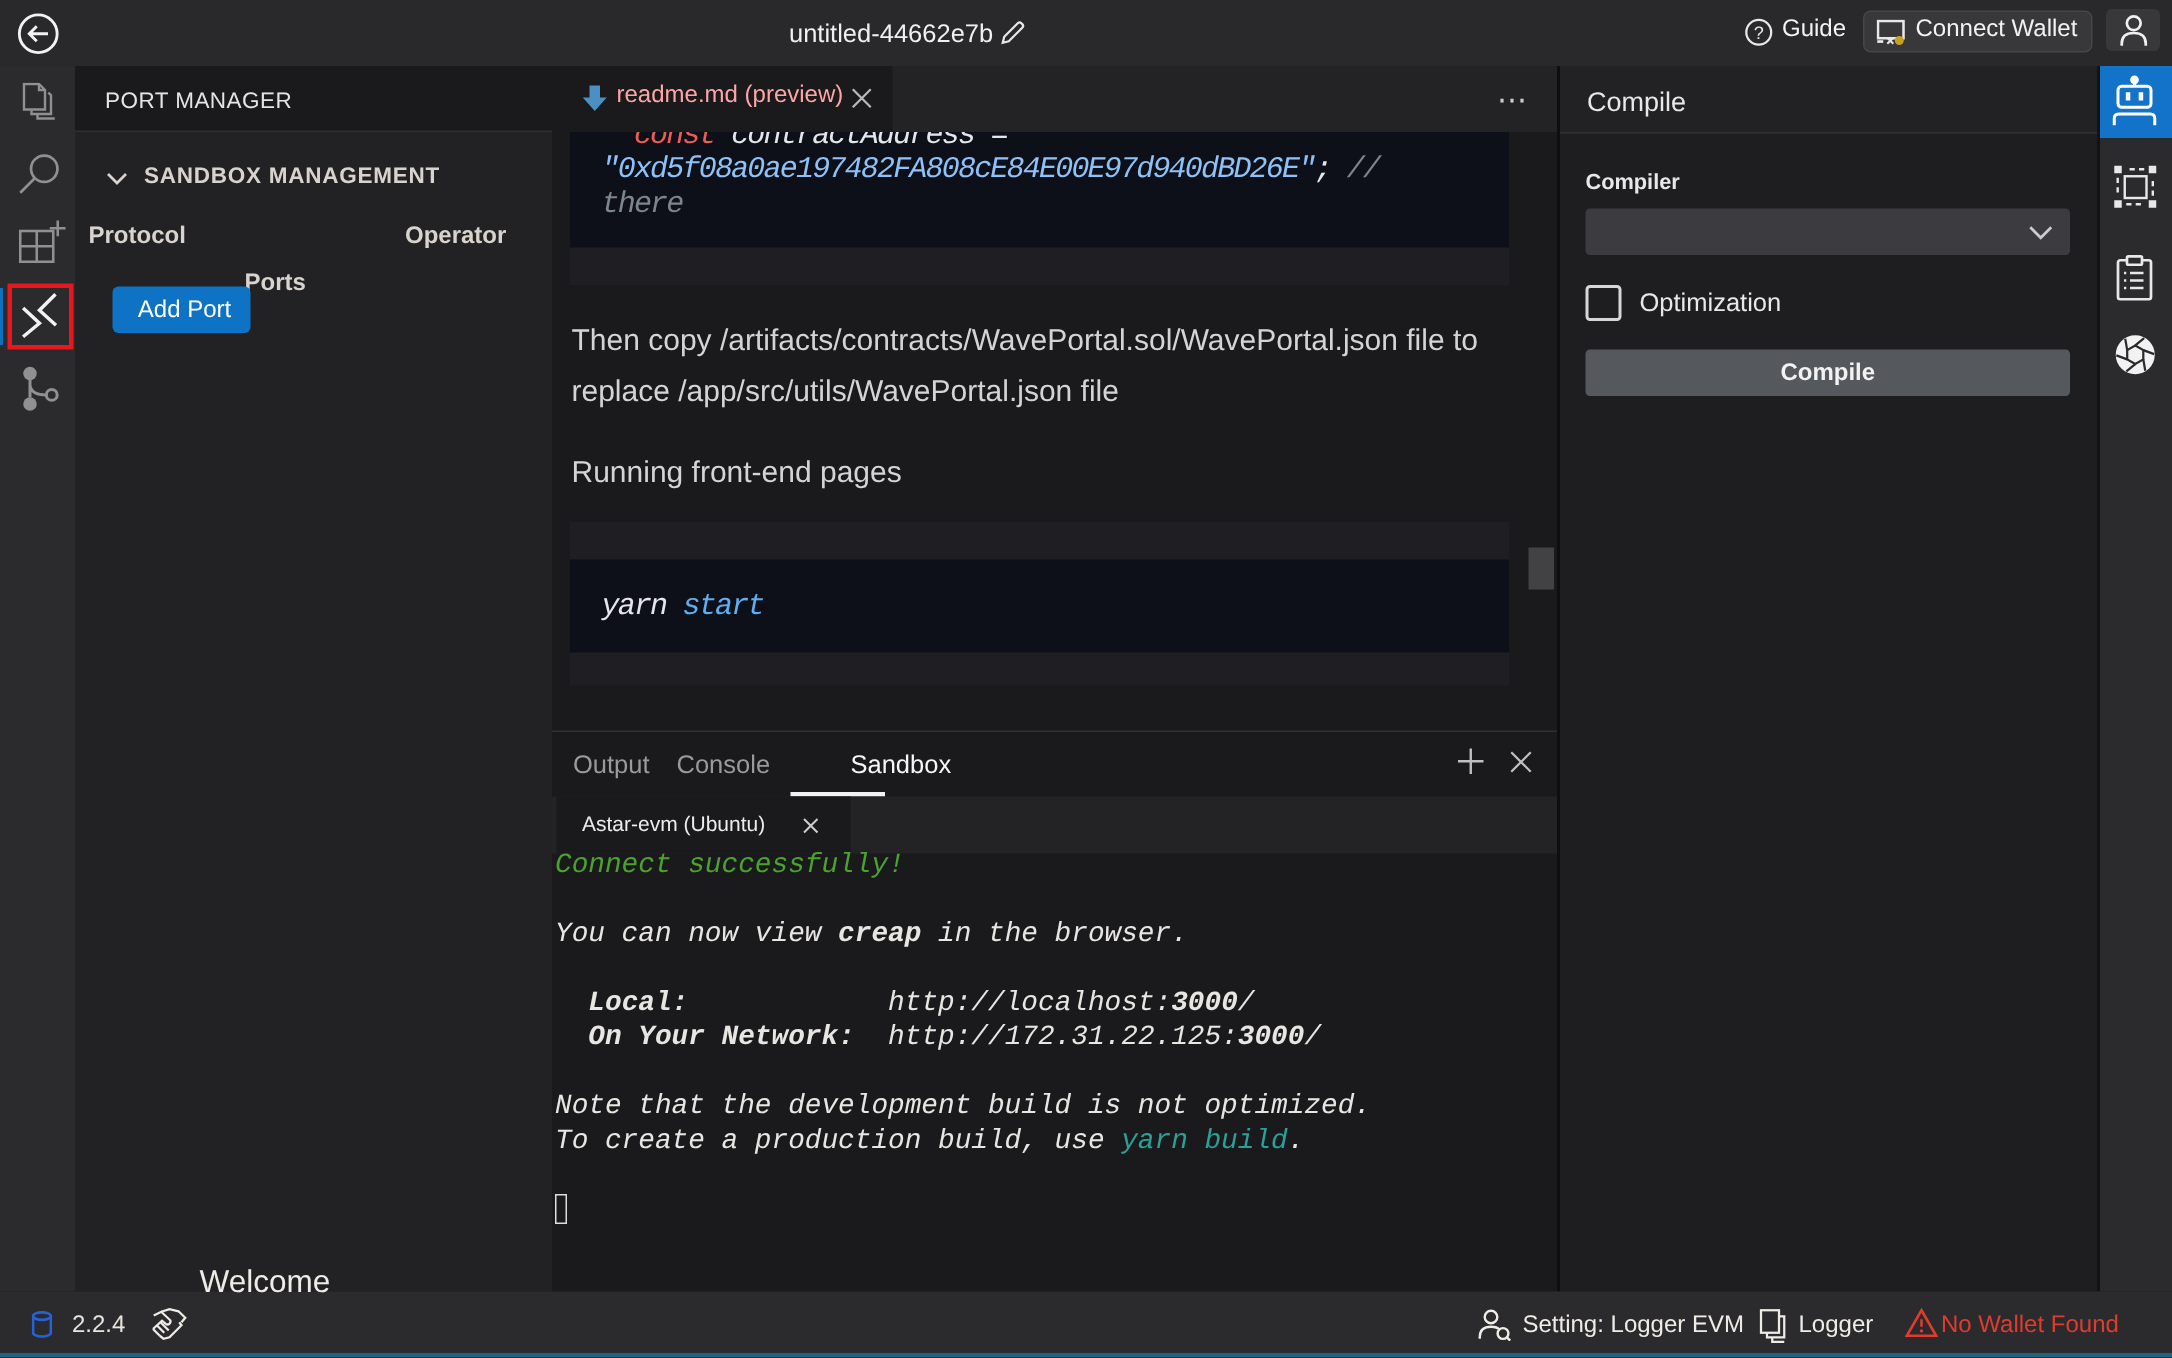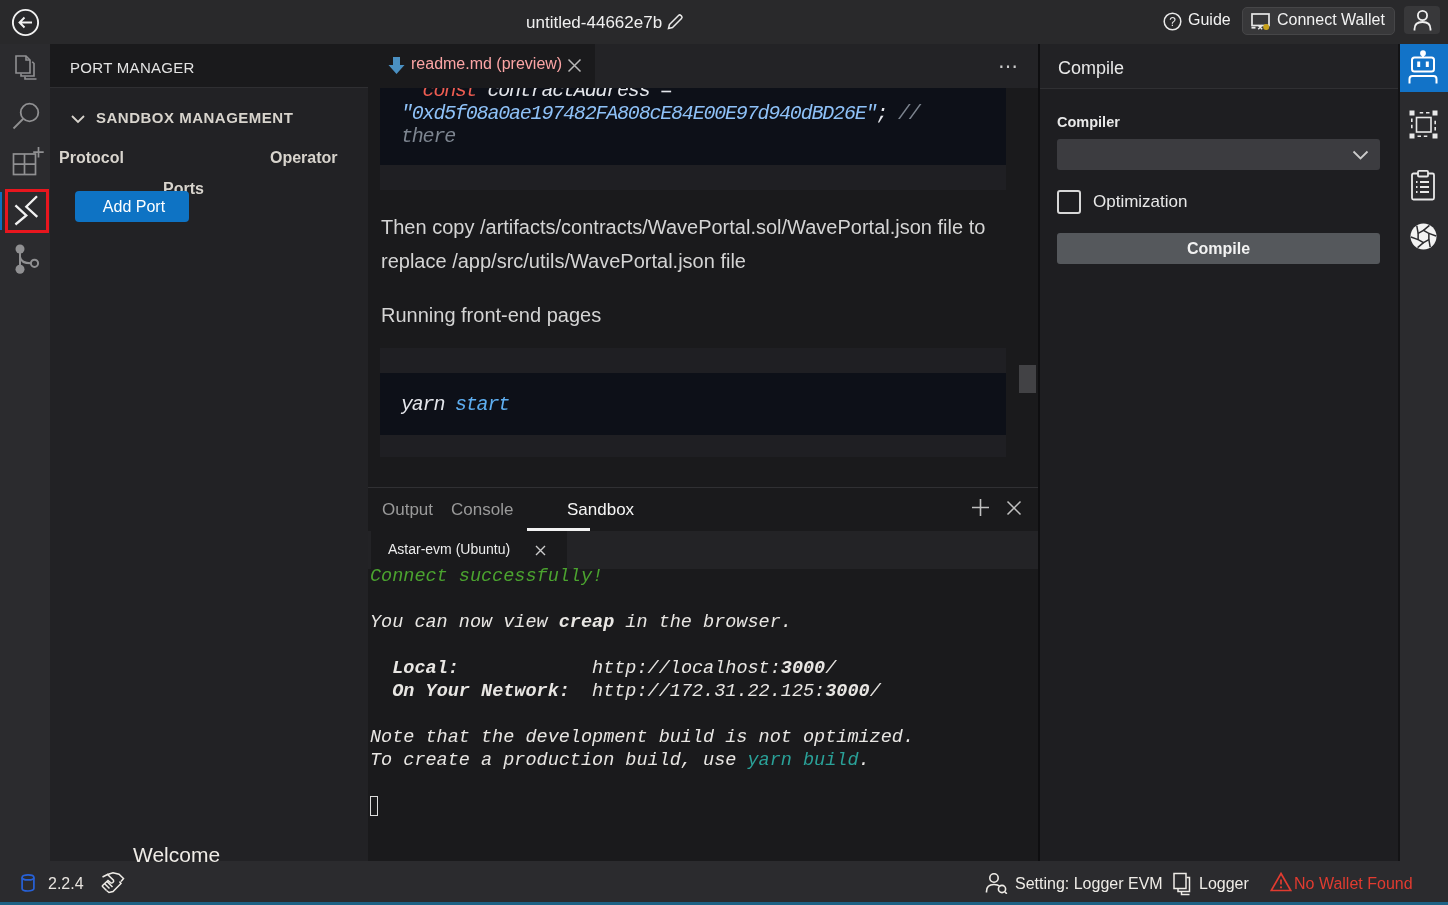--- a/index.html
+++ b/index.html
@@ -79,21 +79,21 @@
 <div class="abs" style="left:50px;top:44px;width:318px;height:817px;background:#222225;"></div>
 <div class="abs" style="left:50px;top:44px;width:318px;height:44px;background:#1a1a1c;border-bottom:1px solid #2f2f32;"></div>
 <div class="abs" style="left:70px;top:55px;font-size:15px;line-height:26px;color:#e4e4e4;letter-spacing:0.3px;">PORT MANAGER</div>
 <svg class="abs" style="left:71px;top:114px;" width="14" height="10" viewBox="0 0 14 10">
   <path d="M1 2 l6 6 6-6" fill="none" stroke="#d8d4cd" stroke-width="1.8"></path>
 </svg>
 <div class="abs" style="left:96px;top:108px;font-size:15px;line-height:20px;font-weight:bold;color:#d8d4cd;letter-spacing:0.5px;">SANDBOX MANAGEMENT</div>
 <div class="abs" style="left:59px;top:146.5px;font-size:16px;line-height:22px;font-weight:bold;color:#d8d4cd;">Protocol</div>
 <div class="abs" style="left:163px;top:146.5px;font-size:16px;line-height:22px;font-weight:bold;color:#d8d4cd;margin-top:31px;">Ports</div>
 <div class="abs" style="left:270px;top:146.5px;font-size:16px;line-height:22px;font-weight:bold;color:#d8d4cd;">Operator</div>
-<div class="abs" style="left:75px;top:191px;width:114px;height:31px;background:#0e73c4;border-radius:4px;color:#fff;font-size:16px;text-align:center;line-height:32px;text-indent:4px;">Add Port</div>
+<div class="abs" style="left:75px;top:191px;width:92px;height:31px;background:#0e73c4;border-radius:4px;color:#fff;font-size:16px;text-align:center;line-height:32px;text-indent:4px;">Add Port</div>
 
 <div class="abs" style="left:368px;top:44px;width:670px;height:44px;background:#232326;"></div>
 <div class="abs" style="left:368px;top:44px;width:227px;height:44px;background:#1a1a1c;"></div>
 <svg class="abs" style="left:388px;top:56px;" width="17" height="19" viewBox="0 0 17 19">
   <path d="M5 1 h7 v8 h4.5 L8.5 18 L0.5 9 H5 z" fill="#4a90c2"></path>
 </svg>
 <div class="abs" style="left:411px;top:53.5px;font-size:16px;line-height:20px;color:#fca5a5;">readme.md (preview)</div>
 <svg class="abs" style="left:567px;top:58px;" width="15" height="15" viewBox="0 0 15 15">
   <path d="M1.5 1.5 L13.5 13.5 M13.5 1.5 L1.5 13.5" stroke="#b8b8b8" stroke-width="1.5"></path>
 </svg>

